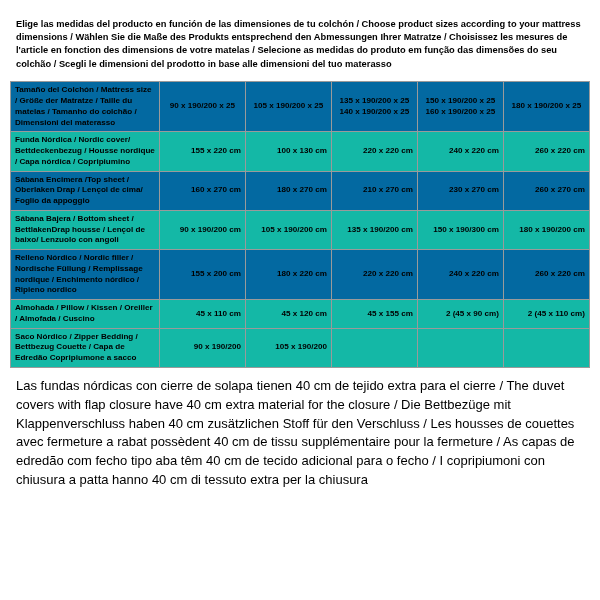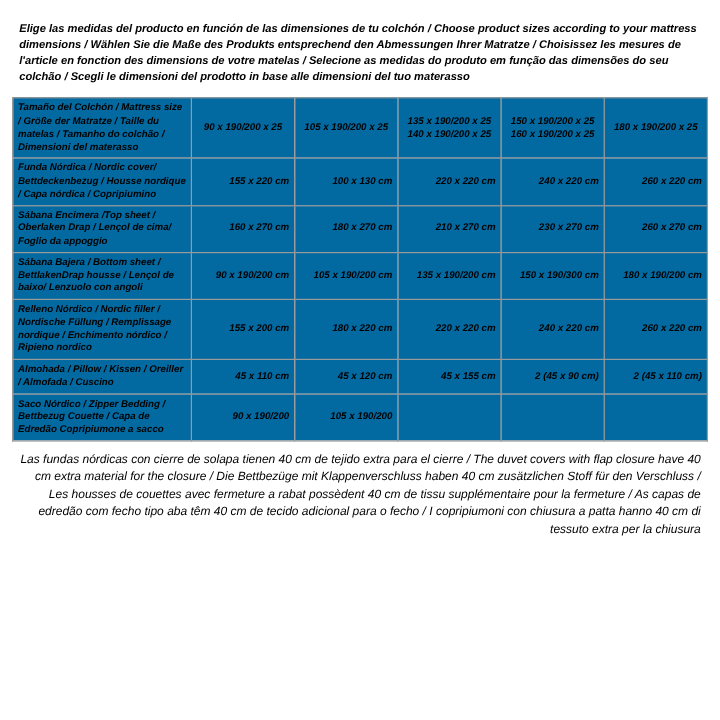--- a/index.html
+++ b/index.html
@@ -14,21 +14,20 @@
     color: #000000;
     overflow: hidden;
   }
   .sheet {
     width: 600px;
     height: 600px;
     box-sizing: border-box;
     padding: 18px 10px 6px 10px;
     display: flex;
     flex-direction: column;
-    font-style: italic;
   }
   .intro {
     font-size: 9.3px;
     font-weight: bold;
     line-height: 1.42;
     padding: 0 4px 0 6px;
     margin-bottom: 10px;
     color: #000;
   }
   table.size-table {
@@ -56,34 +55,33 @@
   }
   tr.head td {
     font-weight: bold;
     text-align: center;
     line-height: 1.35;
   }
   tr.head td.rowlabel {
     text-align: left;
   }
   tr.shaded td {
-    background: #0369a1;
+    background: #14b8a6;
   }
   tr.plain td {
     background: #0369a1;
   }
   .head-multi {
     white-space: pre-line;
   }
   .footnote {
-    font-size: 10px;
+    font-size: 13px;
     line-height: 1.45;
     padding: 9px 6px 0 6px;
     color: #000;
-    text-align: right;
   }
 </style>
 </head>
 <body>
 
 <div class="sheet">
 
   <div class="intro">Elige las medidas del producto en función de las dimensiones de tu colchón / Choose product sizes according to your mattress dimensions / Wählen Sie die Maße des Produkts entsprechend den Abmessungen Ihrer Matratze / Choisissez les mesures de l'article en fonction des dimensions de votre matelas / Selecione as medidas do produto em função das dimensões do seu colchão / Scegli le dimensioni del prodotto in base alle dimensioni del tuo materasso</div>
 
   <table class="size-table">

